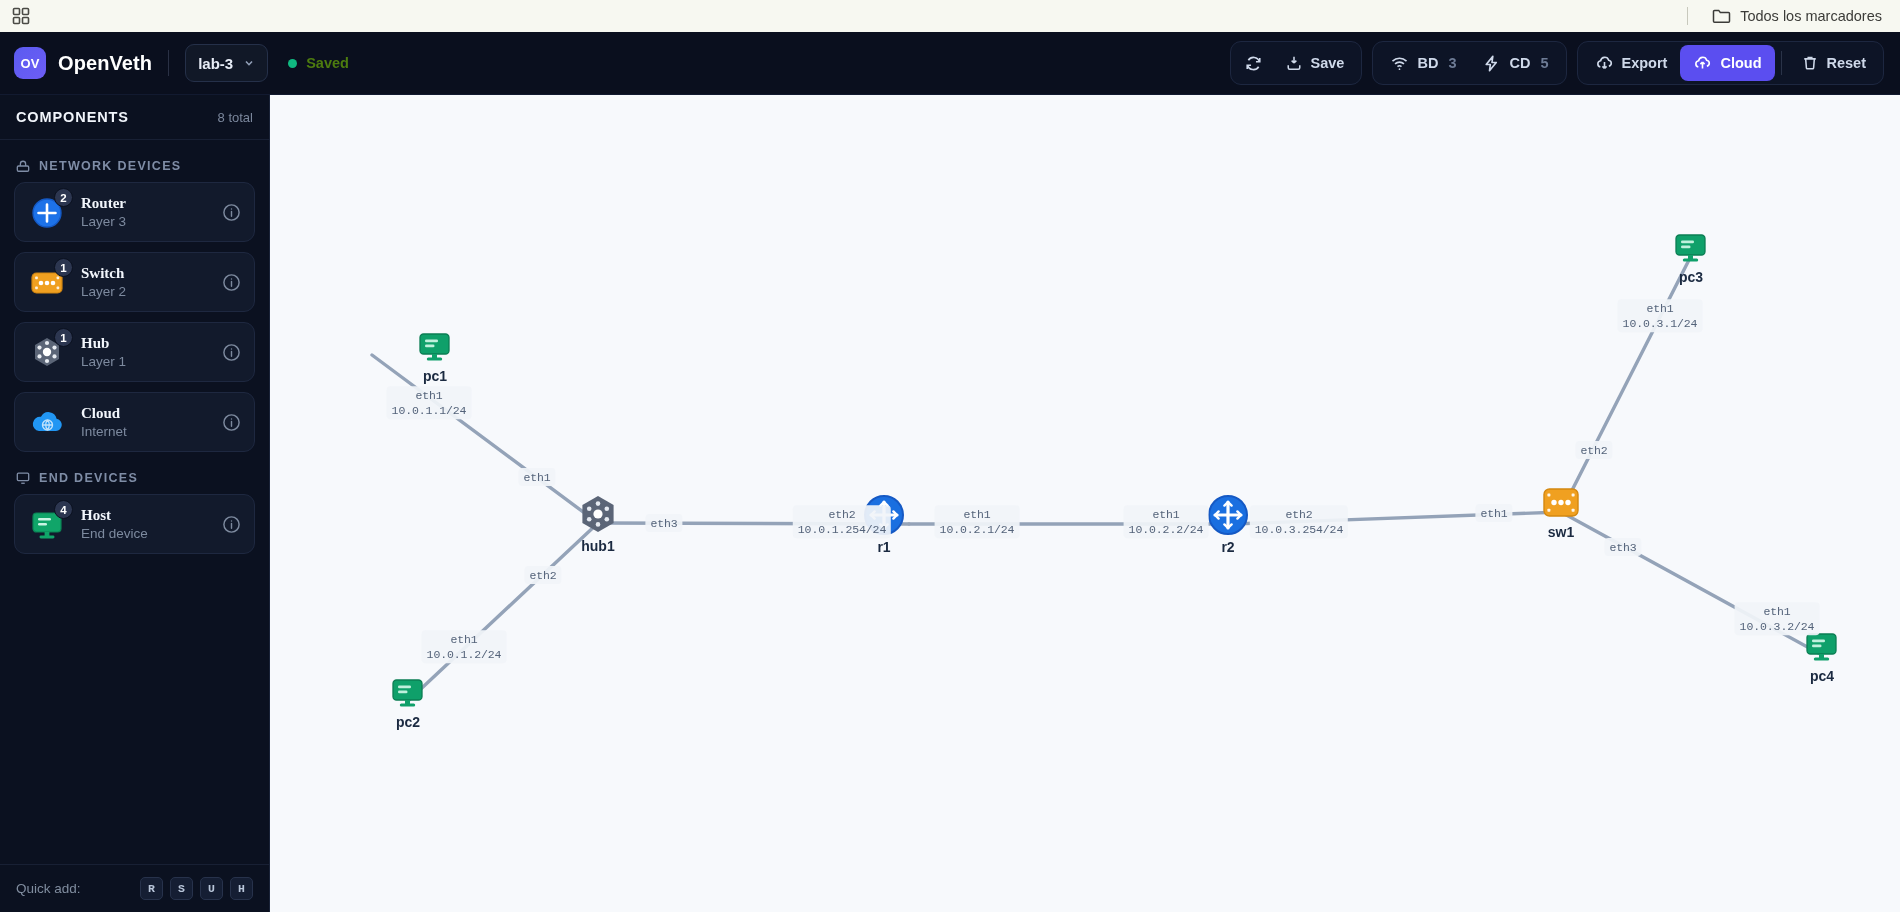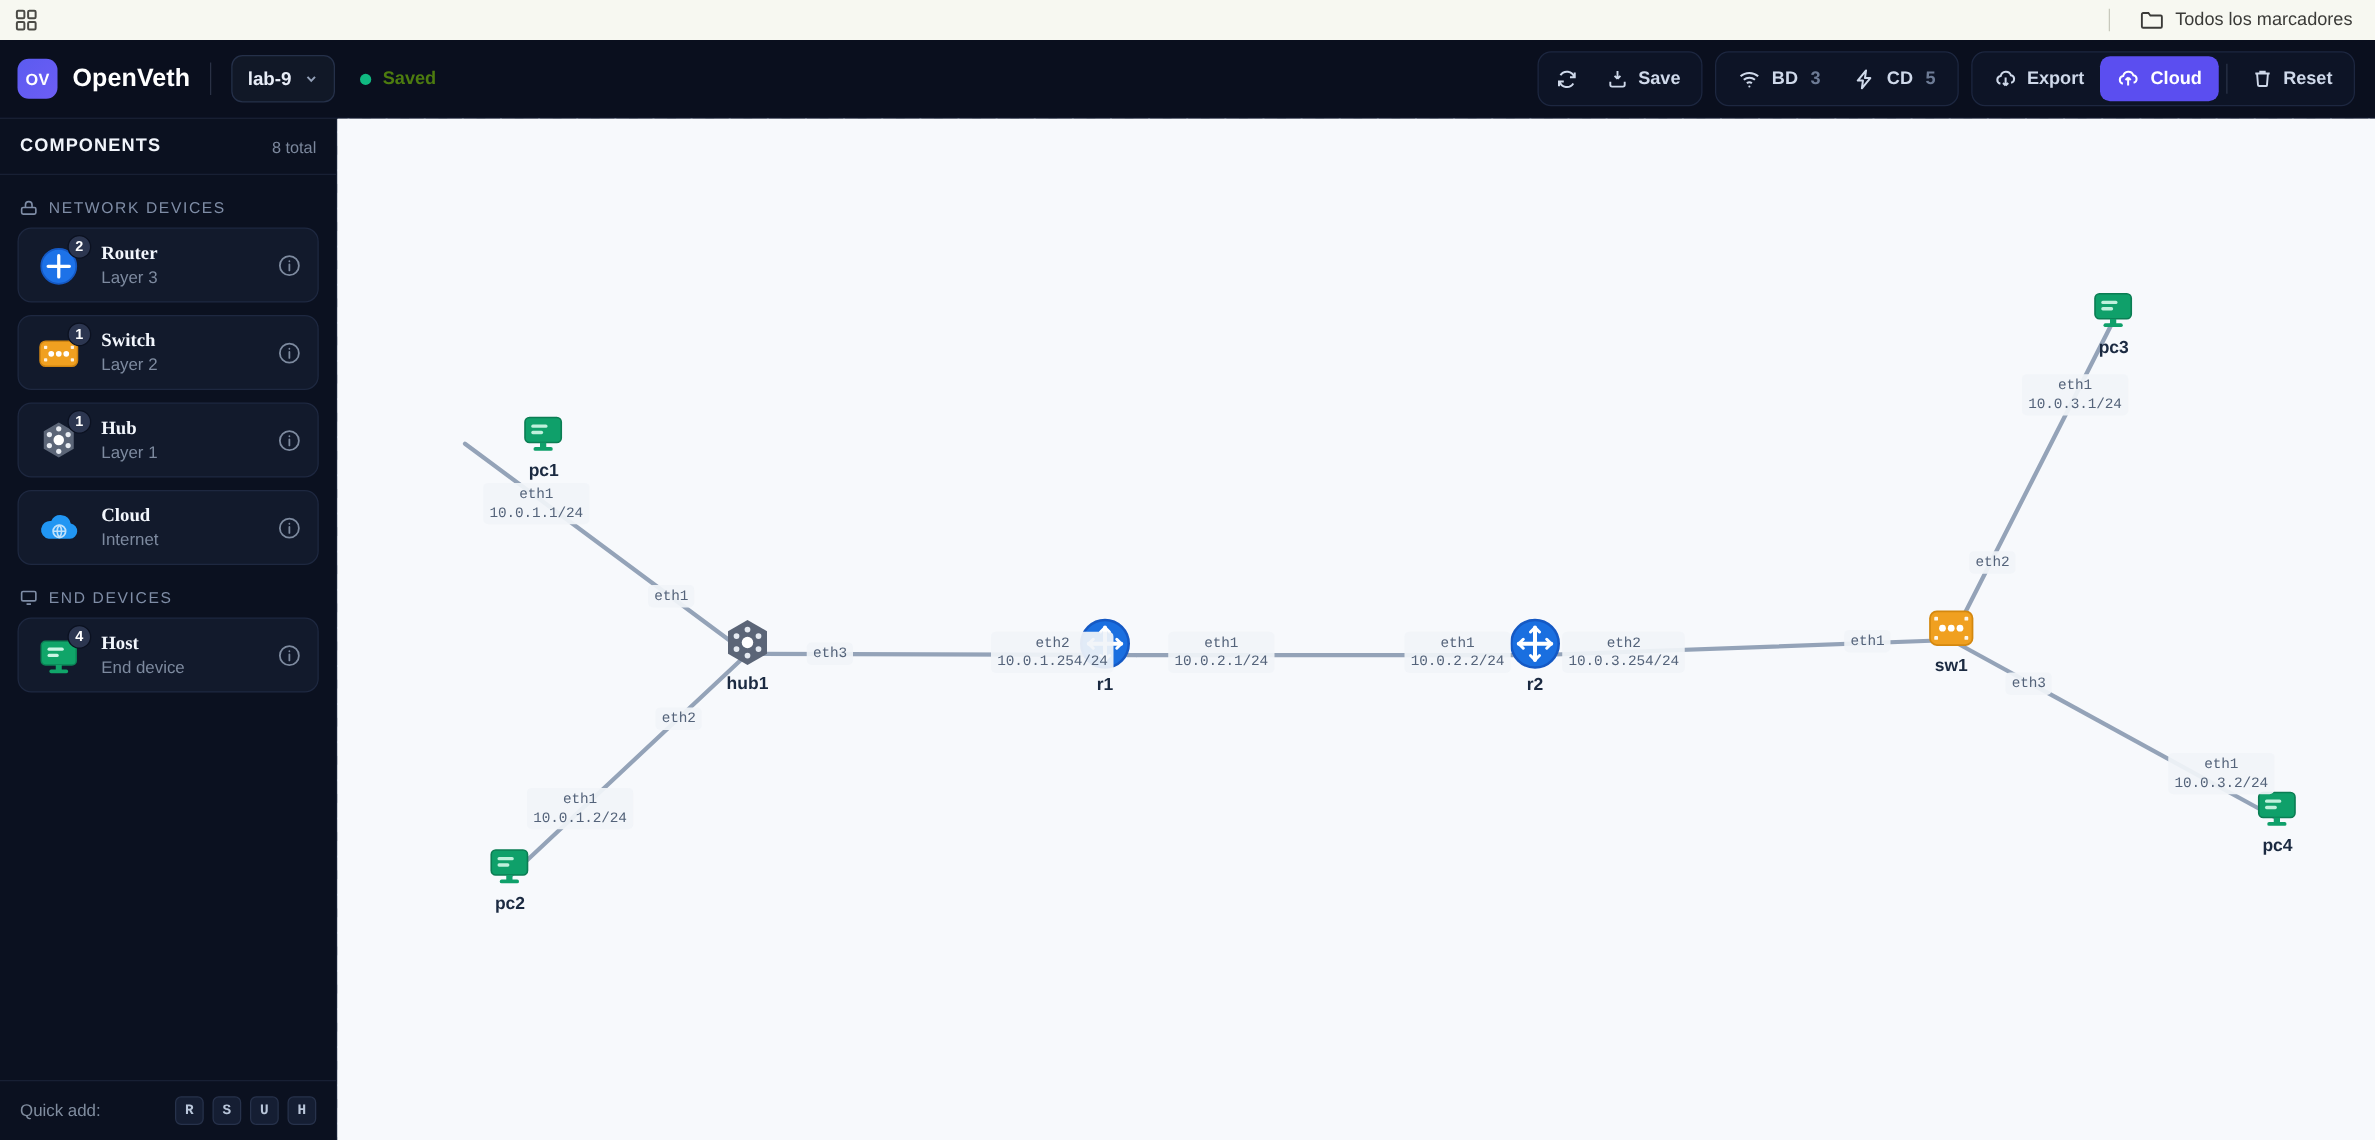--- a/index.html
+++ b/index.html
@@ -87,21 +87,21 @@
   }
   .side-head {
     height: 45px; display:flex; align-items:center; padding: 0 16px;
     border-bottom:1px solid #182034;
   }
   .side-title { color:#f1f5fb; font-size:14.5px; font-weight:800; letter-spacing:.9px; }
   .side-total { margin-left:auto; color:#7b879c; font-size:13px; }
   .side-scroll { flex:1; padding: 10px 14px 6px; overflow:hidden; }
   .sec-head {
     display:flex; align-items:center; gap:9px;
-    color:#7f8da6; font-size:12.5px; font-weight:400; letter-spacing:1.3px;
+    color:#7f8da6; font-size:12.5px; font-weight:700; letter-spacing:1.3px;
     padding: 9px 4px 9px 2px;
   }
   .comp-card {
     background:#121a2c; border:1px solid #1e2840; border-radius:11px;
     height: 60px; display:flex; align-items:center; gap:13px;
     padding: 0 13px; margin-bottom: 10px; cursor:pointer; position:relative;
   }
   .comp-ico { position:relative; width:40px; height:40px; flex:0 0 40px; }
   .badge {
     position:absolute; top:-4px; right:-5px; min-width:19px; height:19px;
@@ -197,21 +197,21 @@
   </div>
 </div>
 
 <div class="app-header">
   <div class="brand">
     <div class="logo">OV</div>
     <div class="brand-name">OpenVeth</div>
   </div>
   <div class="hdiv"></div>
   <div class="lab-select">
-    <span>lab-9</span>
+    <span>lab-3</span>
     <svg class="chev" viewBox="0 0 12 12" fill="none" stroke="#93a0b8" stroke-width="1.6">
         <path d="M3 4.5L6 7.7l3-3.2"></path>
       </svg>
   </div>
   <div class="saved">
     <span class="dot"></span>
     <span>Saved</span>
   </div>
 
   <div class="hdr-spacer"></div>

